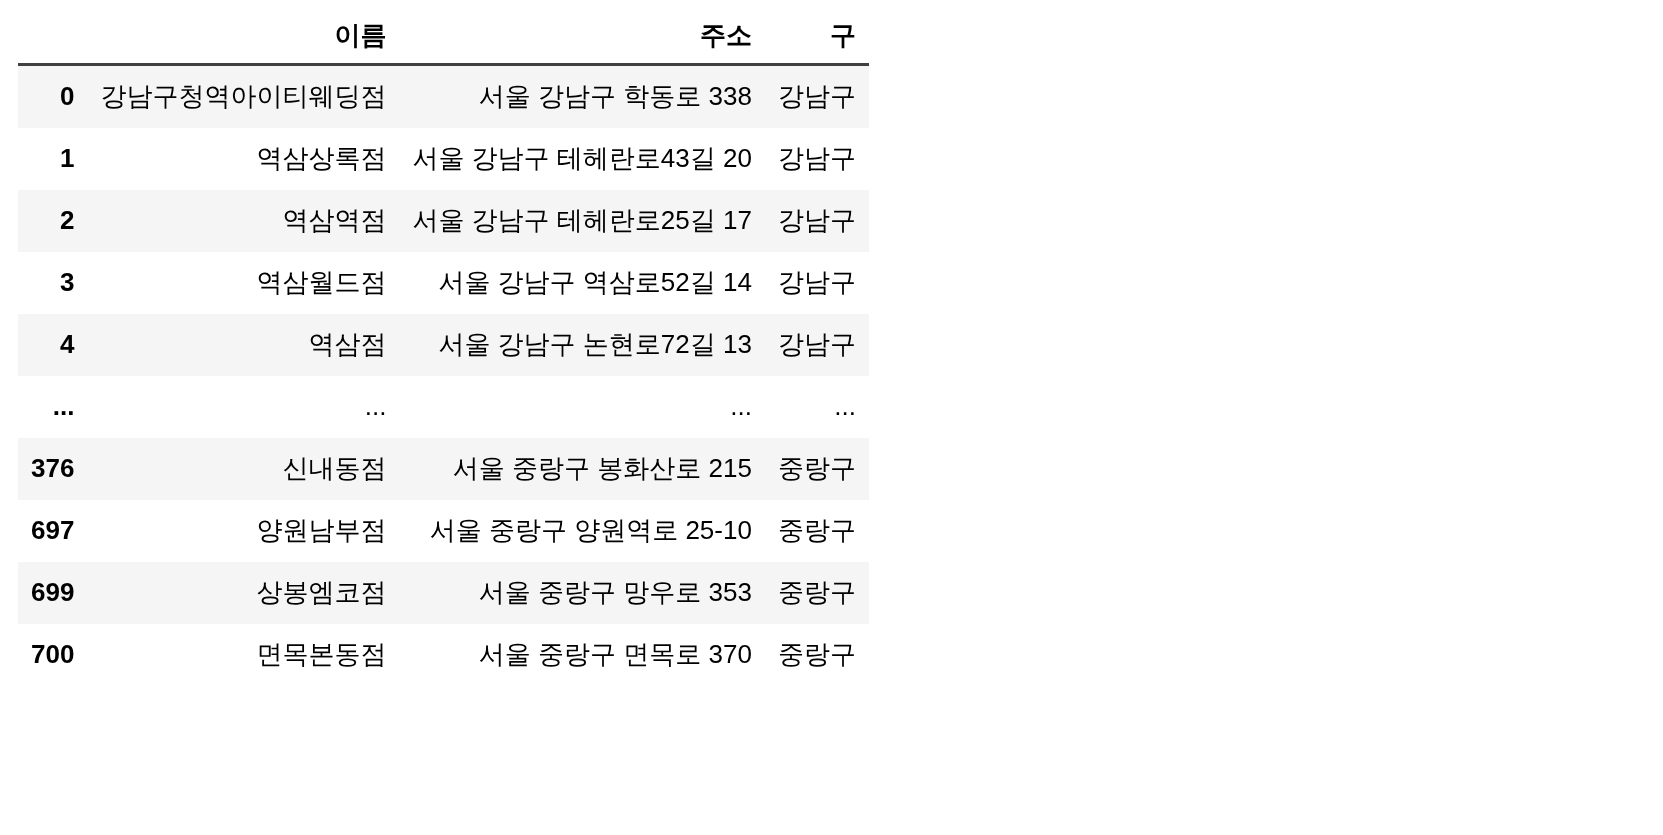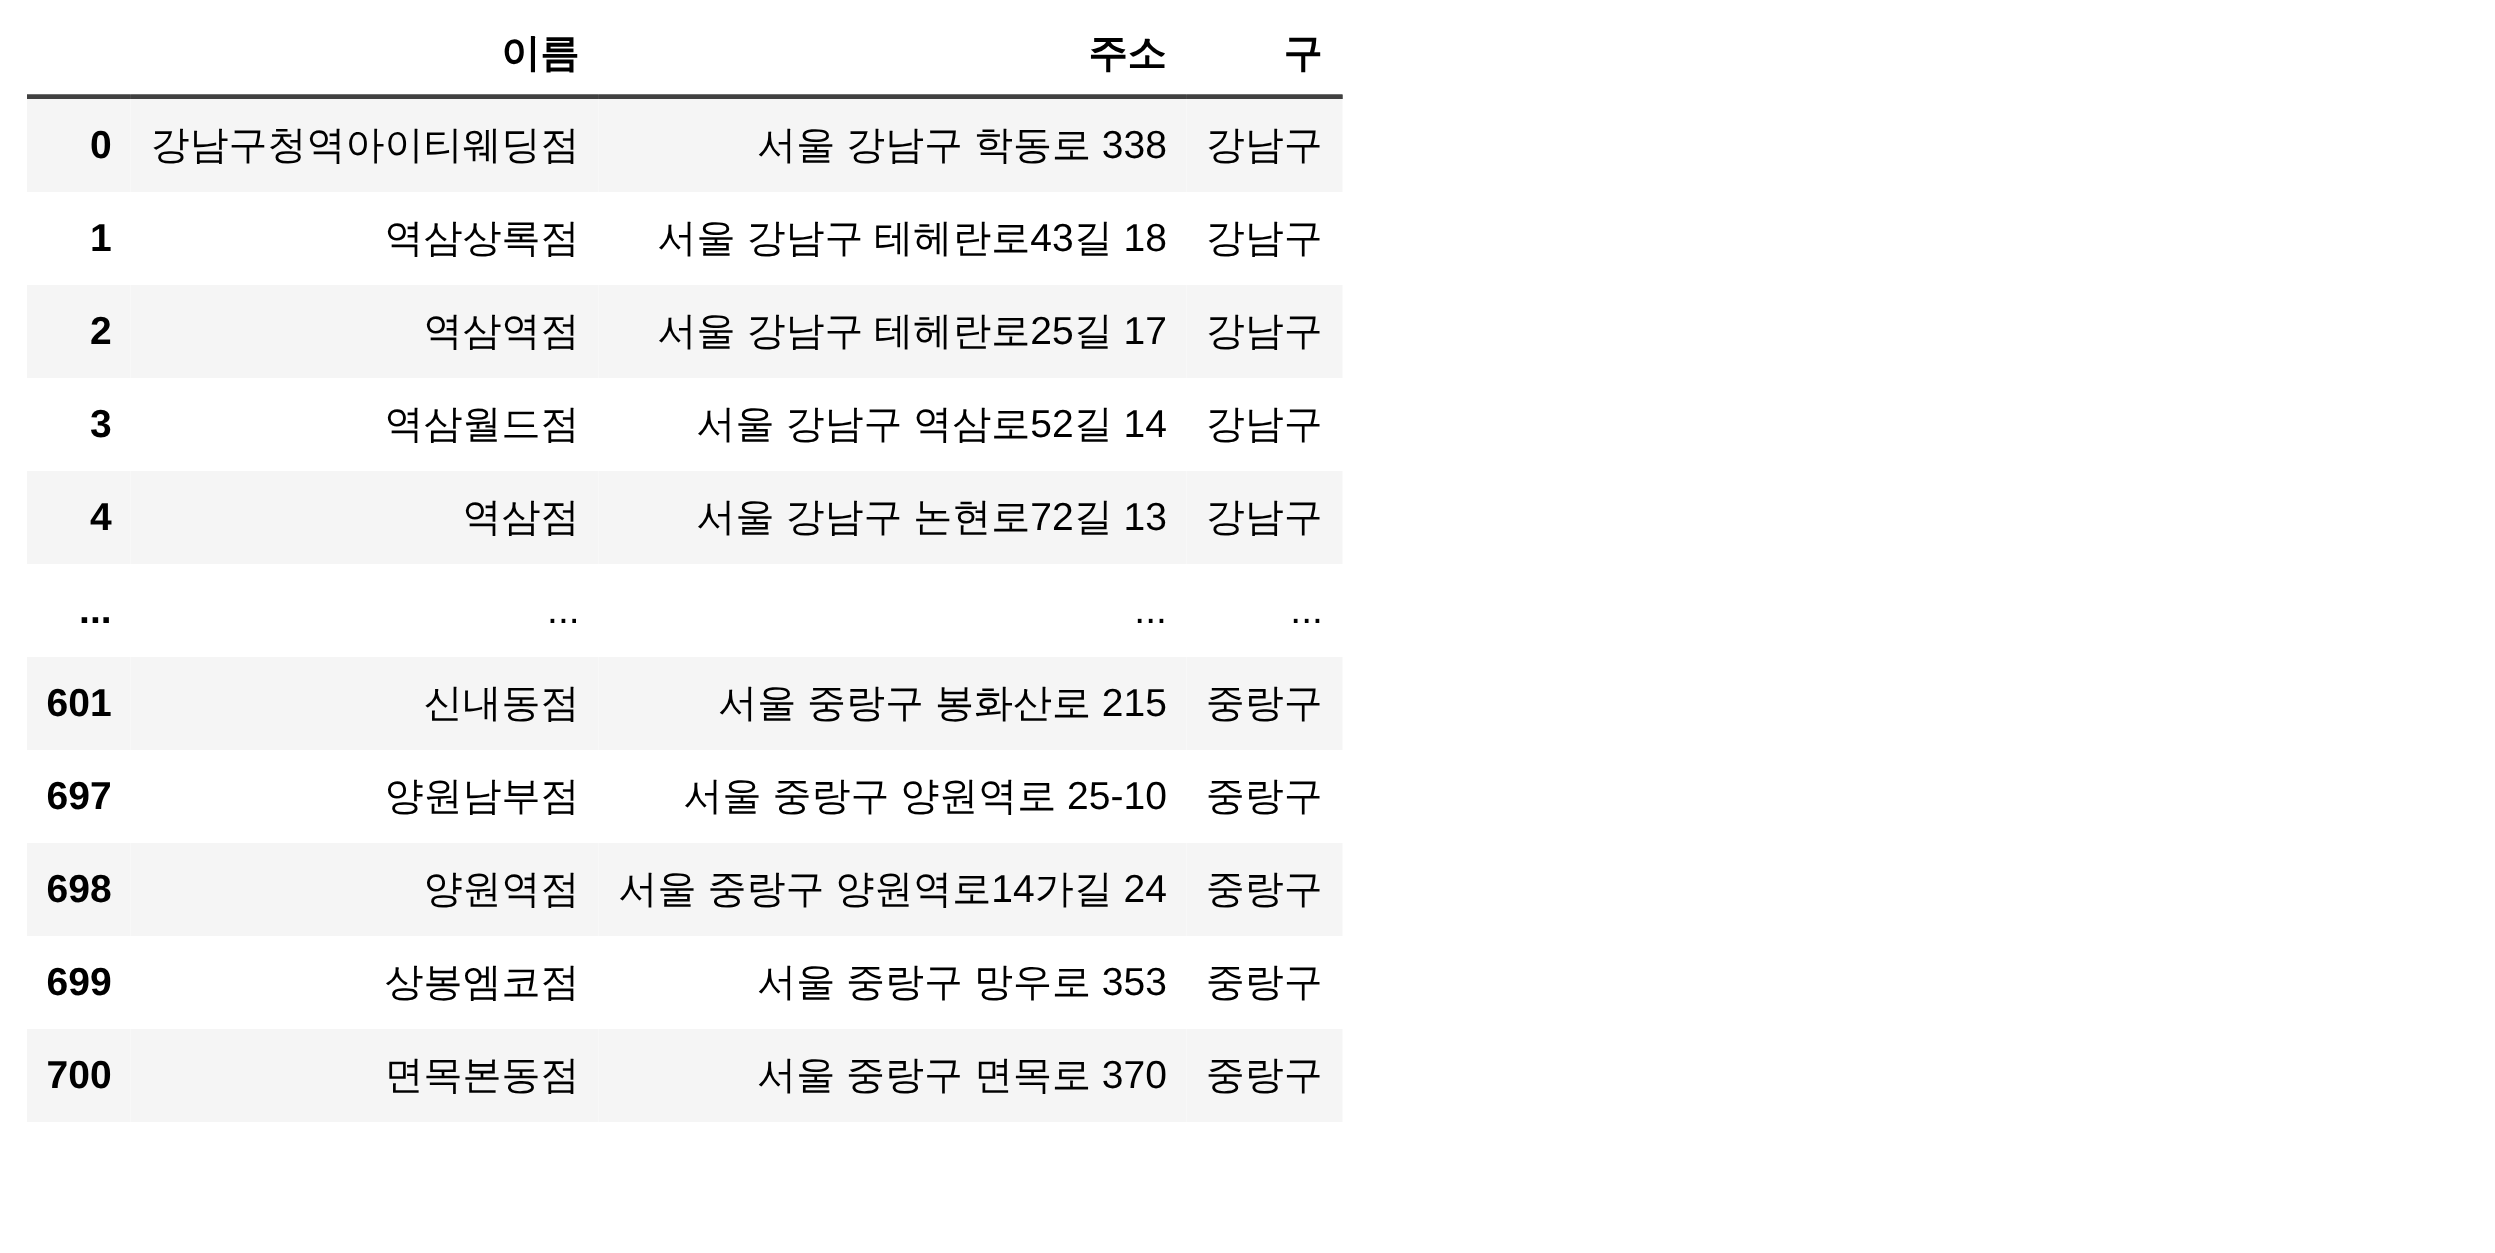--- a/index.html
+++ b/index.html
@@ -77,21 +77,21 @@
     <tbody>
         <tr>
           <th>0</th>
           <td>강남구청역아이티웨딩점</td>
           <td>서울 강남구 학동로 338</td>
           <td>강남구</td>
         </tr>
         <tr>
           <th>1</th>
           <td>역삼상록점</td>
-          <td>서울 강남구 테헤란로43길 18</td>
+          <td>서울 강남구 테헤란로43길 20</td>
           <td>강남구</td>
         </tr>
         <tr>
           <th>2</th>
           <td>역삼역점</td>
           <td>서울 강남구 테헤란로25길 17</td>
           <td>강남구</td>
         </tr>
         <tr>
           <th>3</th>
@@ -105,35 +105,29 @@
           <td>서울 강남구 논현로72길 13</td>
           <td>강남구</td>
         </tr>
         <tr>
           <th>...</th>
           <td>...</td>
           <td>...</td>
           <td>...</td>
         </tr>
         <tr>
-          <th>601</th>
+          <th>376</th>
           <td>신내동점</td>
           <td>서울 중랑구 봉화산로 215</td>
           <td>중랑구</td>
         </tr>
         <tr>
           <th>697</th>
           <td>양원남부점</td>
           <td>서울 중랑구 양원역로 25-10</td>
-          <td>중랑구</td>
-        </tr>
-        <tr>
-          <th>698</th>
-          <td>양원역점</td>
-          <td>서울 중랑구 양원역로14가길 24</td>
           <td>중랑구</td>
         </tr>
         <tr>
           <th>699</th>
           <td>상봉엠코점</td>
           <td>서울 중랑구 망우로 353</td>
           <td>중랑구</td>
         </tr>
         <tr>
           <th>700</th>

